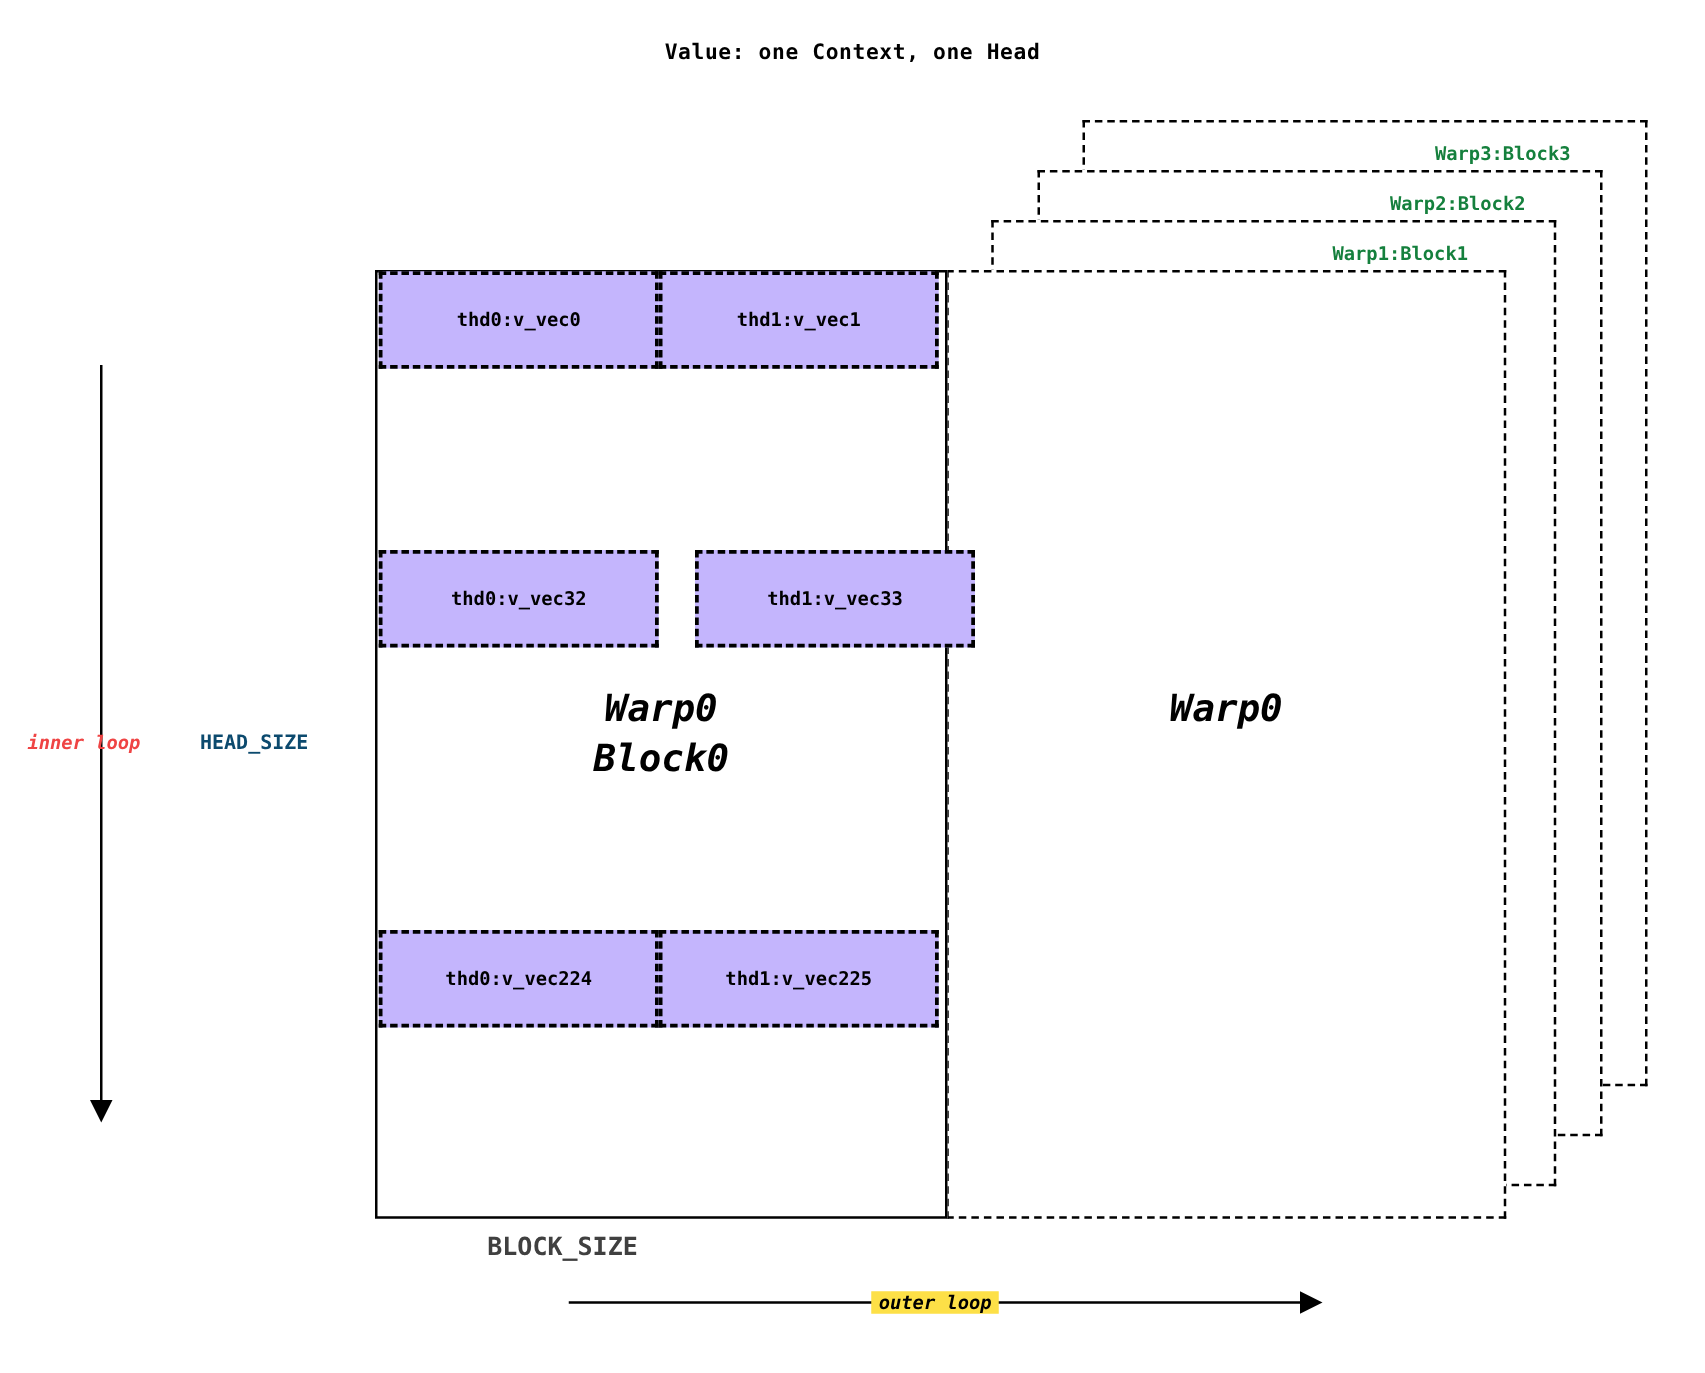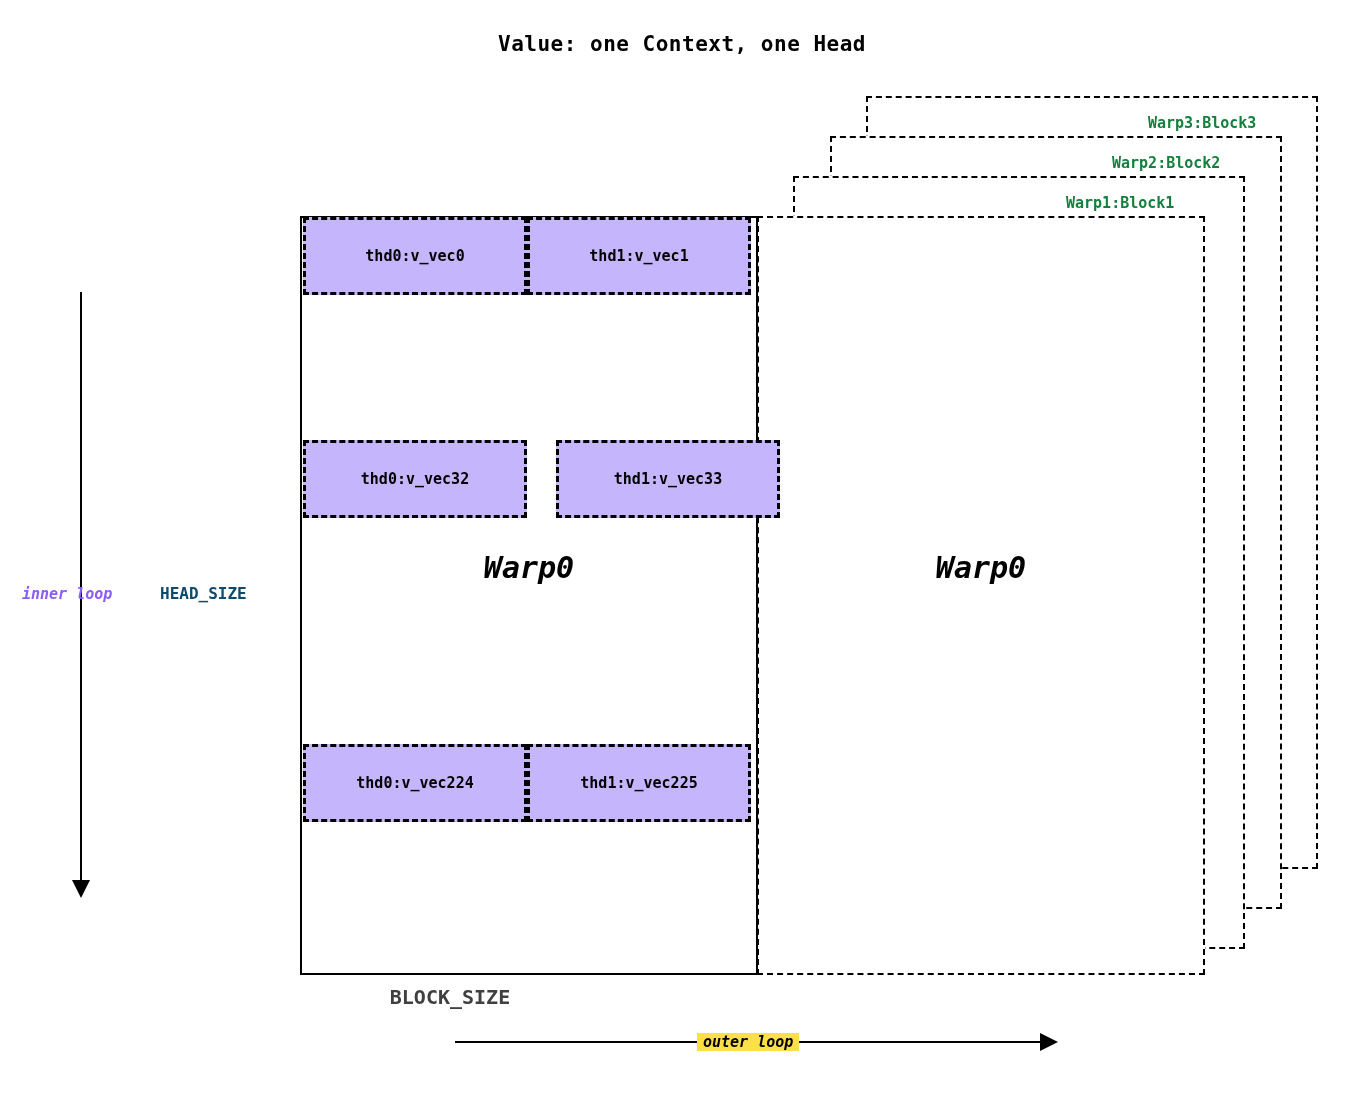--- a/index.html
+++ b/index.html
@@ -16,21 +16,21 @@
     overflow: hidden;
   }
   .title {
     position: absolute;
     left: 0;
     top: 32px;
     width: 1364px;
     text-align: center;
     font-family: "DejaVu Sans Mono", monospace;
     font-weight: bold;
-    font-size: 21px;
+    font-size: 17px;
     color: #000;
     letter-spacing: 0.5px;
   }
 
   
   .stack-block {
     position: absolute;
     border: 2px dashed #000;
     background: #ffffff;
     box-sizing: border-box;
@@ -129,21 +129,21 @@
     border-top: 18px solid #000;
   }
   .inner-loop-label {
     position: absolute;
     left: 22px;
     top: 585px;
     font-family: "DejaVu Sans Mono", monospace;
     font-style: italic;
     font-weight: bold;
     font-size: 15px;
-    color: #8b5cf6;
+    color: #ef4444;
     white-space: nowrap;
   }
   .head-size-label {
     position: absolute;
     left: 160px;
     top: 584px;
     font-family: "DejaVu Sans Mono", monospace;
     font-weight: bold;
     font-size: 16px;
     color: #0c4a6e;
@@ -210,20 +210,21 @@
     </div>
 
   <div class="block4"></div>
   <div class="block4-label">
     <div>Warp0</div>
   </div>
 
   <div class="block0"></div>
   <div class="block0-label">
     <div>Warp0</div>
+    <div>Block0</div>
   </div>
 
   <div id="cells-container">
       <div class="cell" style="left: 303px; top: 217px; width: 224px; height: 78px;">thd0:v_vec0</div>
       <div class="cell" style="left: 527px; top: 217px; width: 224px; height: 78px;">thd1:v_vec1</div>
       <div class="cell" style="left: 303px; top: 440px; width: 224px; height: 78px;">thd0:v_vec32</div>
       <div class="cell" style="left: 556px; top: 440px; width: 224px; height: 78px;">thd1:v_vec33</div>
       <div class="cell" style="left: 303px; top: 744px; width: 224px; height: 78px;">thd0:v_vec224</div>
       <div class="cell" style="left: 527px; top: 744px; width: 224px; height: 78px;">thd1:v_vec225</div>
     </div>

